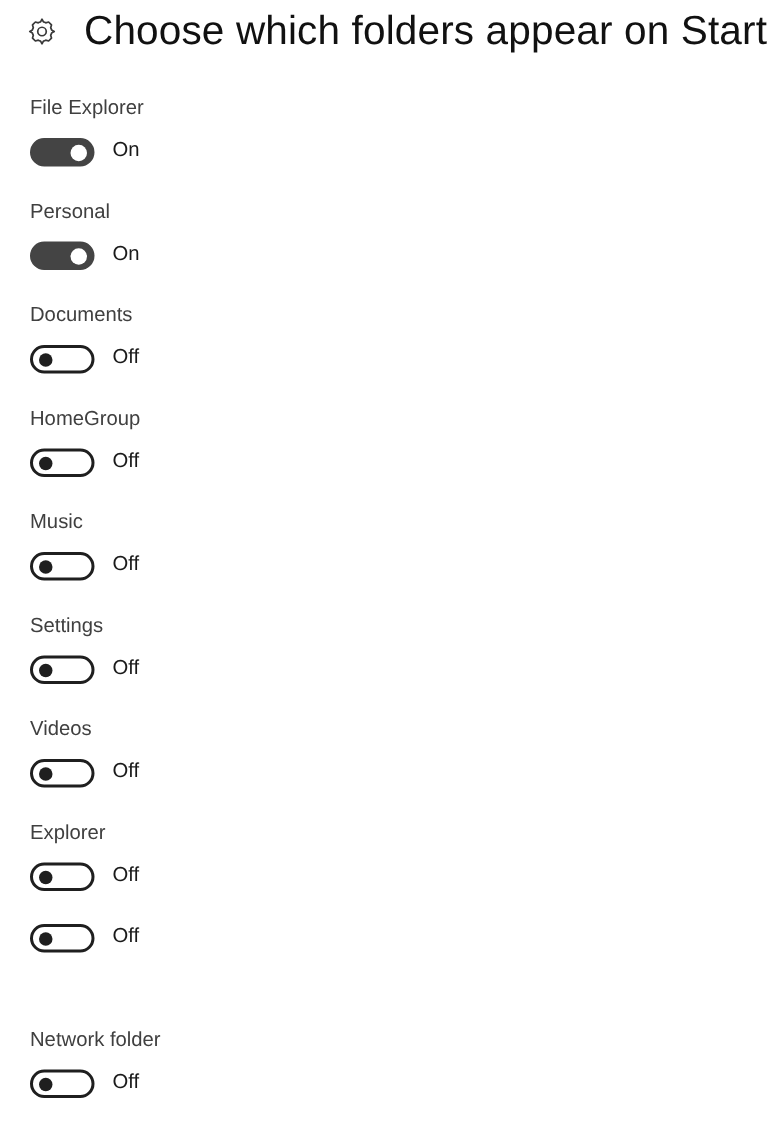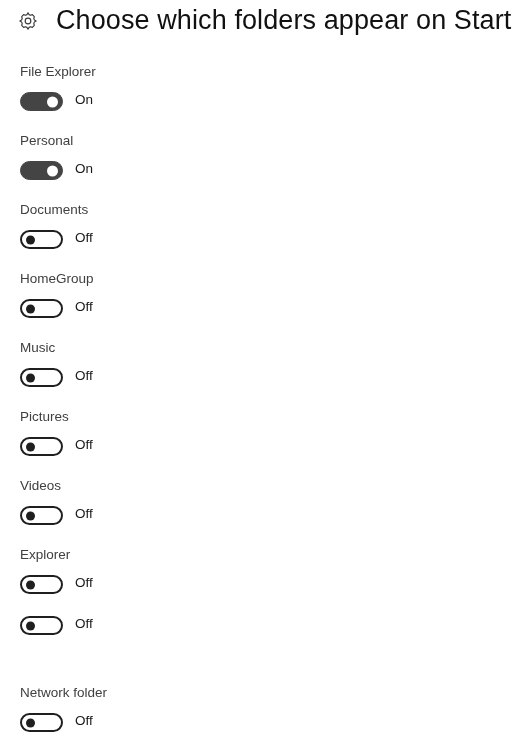--- a/index.html
+++ b/index.html
@@ -156,21 +156,21 @@
     <div class="setting-row">
       <div class="setting-label">Music</div>
       <div class="setting-control">
         <div class="toggle off">
           <div class="knob"></div>
         </div>
         <div class="state-label">Off</div>
       </div>
     </div>
     <div class="setting-row">
-      <div class="setting-label">Pictures</div>
+      <div class="setting-label">Settings</div>
       <div class="setting-control">
         <div class="toggle off">
           <div class="knob"></div>
         </div>
         <div class="state-label">Off</div>
       </div>
     </div>
     <div class="setting-row">
       <div class="setting-label">Videos</div>
       <div class="setting-control">

